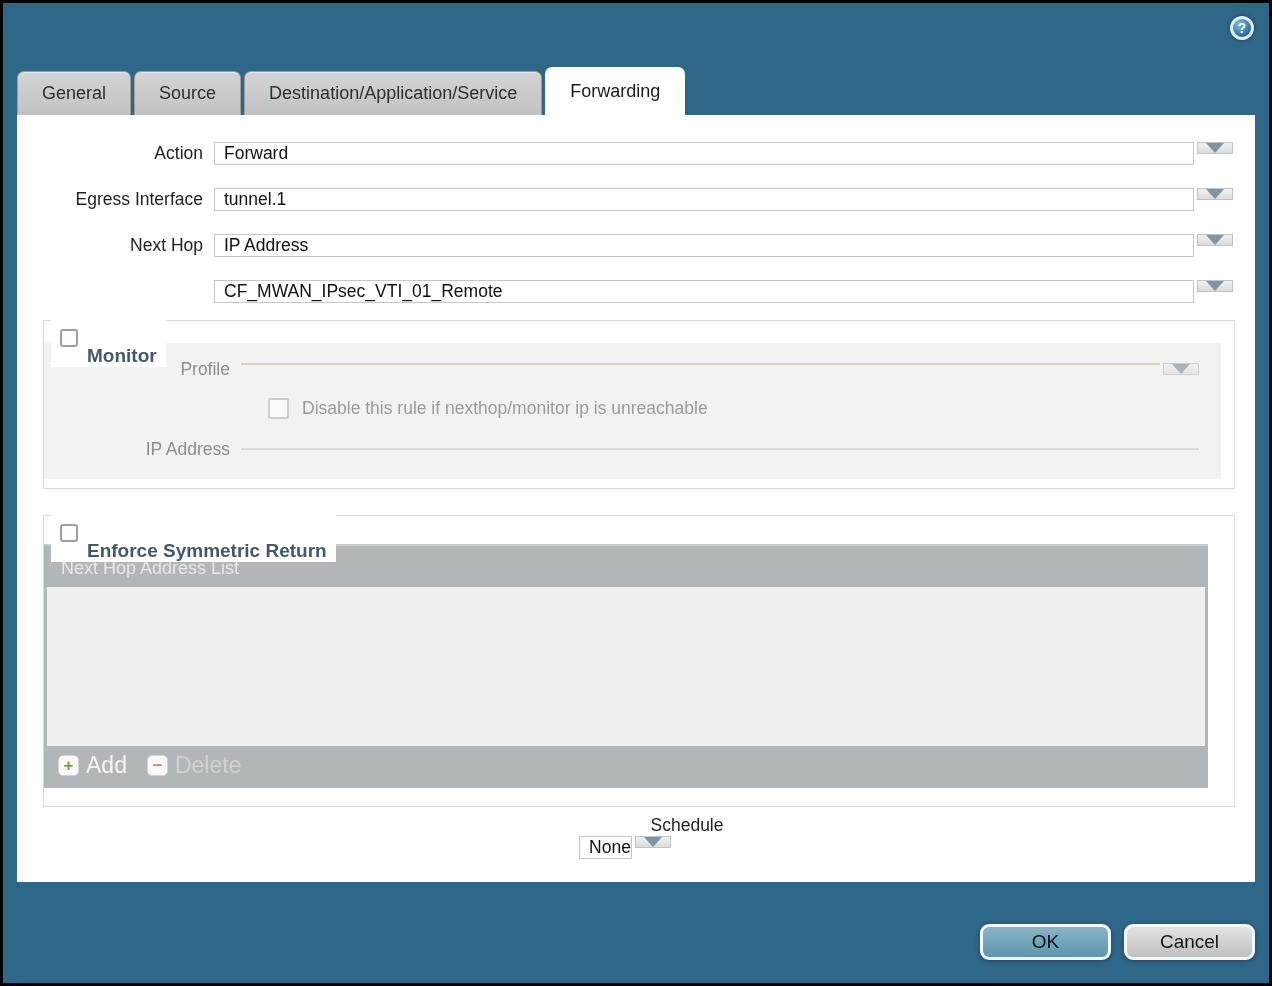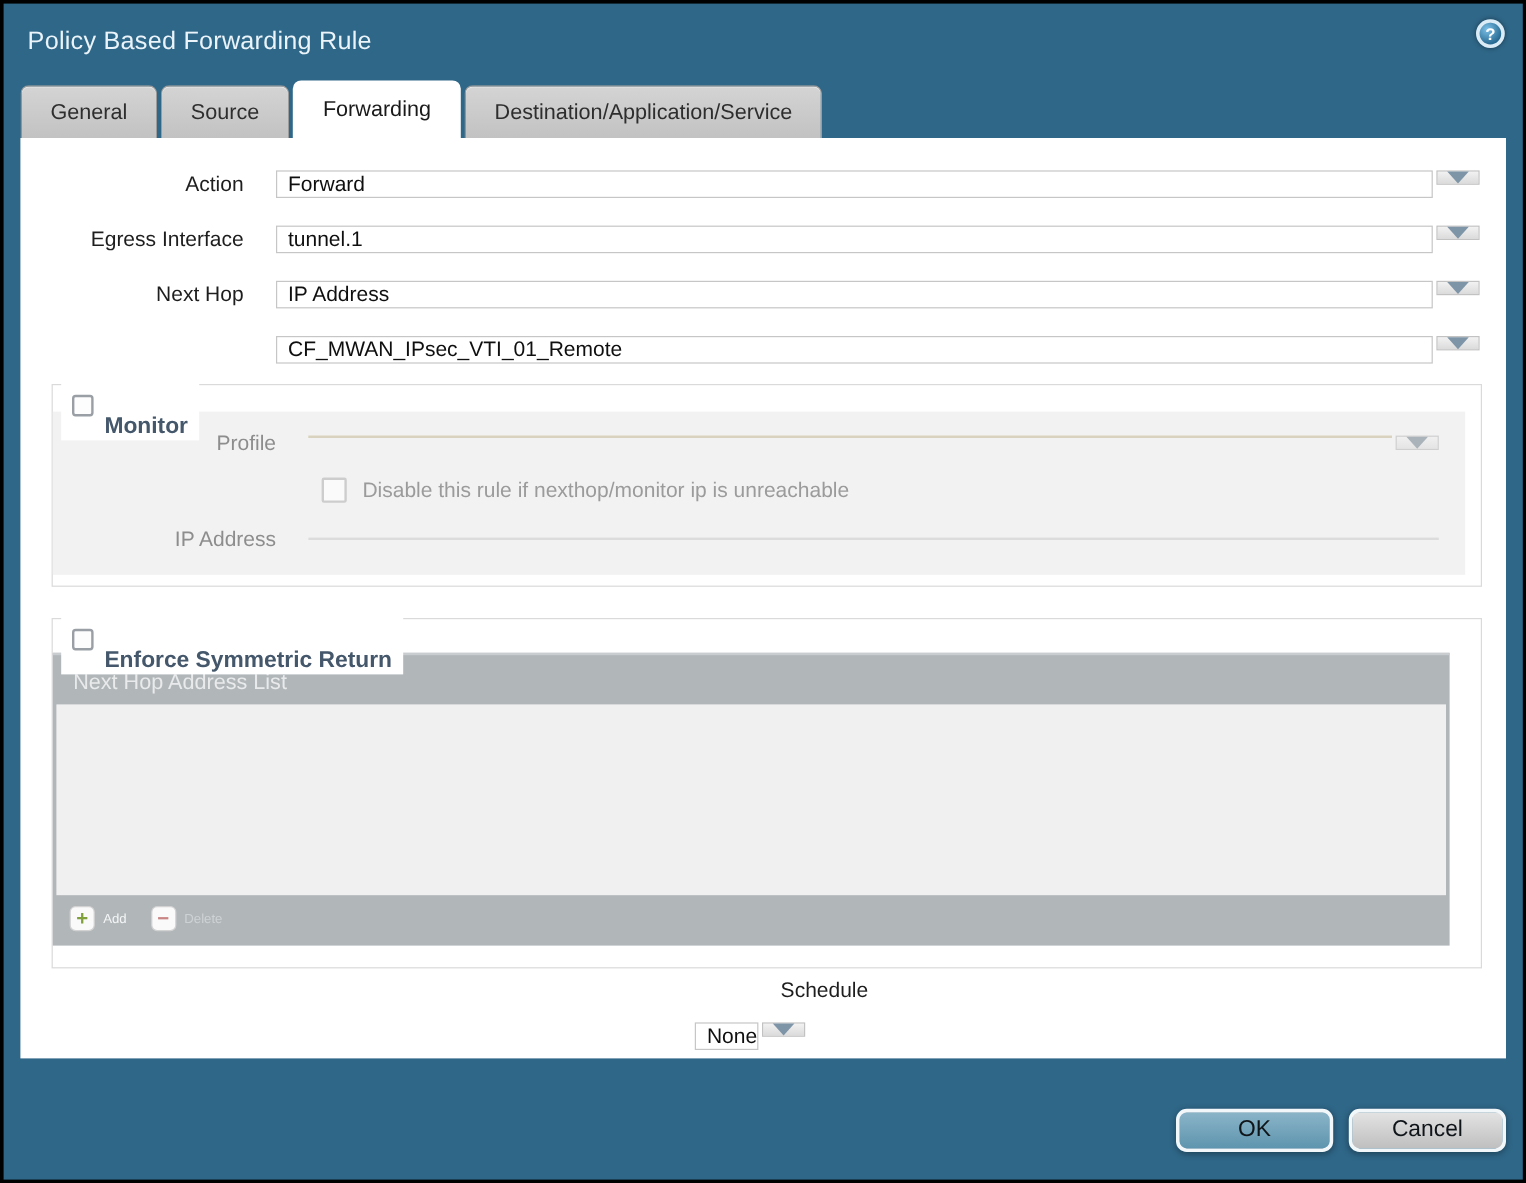--- a/index.html
+++ b/index.html
@@ -32,21 +32,21 @@
     box-shadow:inset 0 1px 0 #e8e8e8;
   }
   .tab.active {
     background:#fff; border:none; height:48px; color:#1a1a1a;
     box-shadow:none; position:relative; z-index:2; padding:0 25px;
   }
 
   
   .content { margin:0 14px; background:#fff; height:767px; padding-top:21px; position:relative; }
 
-  .frow { display:flex; align-items:center; height:34px; margin-bottom:12px;gap:16px; }
+  .frow { display:flex; align-items:center; height:34px; margin-bottom:12px; }
   .flabel { width:197px; flex:none; text-align:right; padding-right:11px; font-size:17.5px; color:#1e1e1e; }
   .fwrap { flex:1; display:flex; align-items:flex-start; margin-right:22px; }
   .fbox {
     flex:1; border:1px solid #c6c6c6; background:#fff; display:flex; align-items:center;
     padding-left:9px; font-size:17.5px; color:#0f0f0f; cursor:pointer;
   }
   .ddbtn {
     width:36px; flex:none; margin-left:3px;
     background:linear-gradient(#f2f2f2,#dbdbdb); border:1px solid #c2c2c2;
     display:flex; align-items:center; justify-content:center; cursor:pointer;
@@ -82,21 +82,21 @@
            color:#e8eaeb; font-size:18px; }
   .tbl-body { background:#f0f0f0; height:159px; }
   .tbl-f { height:39px; display:flex; align-items:center; gap:20px; padding-left:11px; }
   .mini-btn { display:flex; align-items:center; gap:7px; cursor:pointer; }
   .mini-ic {
     width:21px; height:21px; background:#fafafa; border:1px solid #d2d2d2; border-radius:5px;
     display:flex; align-items:center; justify-content:center; font-weight:bold; font-size:17px; line-height:1;
   }
   .plus { color:#7fa03a; }
   .minus { color:#c98484; }
-  .mini-lbl { font-size:11px; }
+  .mini-lbl { font-size:23px; }
   .add-lbl { color:#f4f6f6; }
   .del-lbl { color:#ced2d4; }
   .mini-btn.disabled { cursor:default; }
 
   .sched { margin-top:8px;flex-direction:column; }
 
   
   .footer { position:absolute; right:14px; bottom:23px; display:flex; gap:13px; }
   .btn {
     height:36px; width:131px; border-radius:9px; border:3px solid #f2f7fa;
@@ -105,29 +105,28 @@
   }
   .btn.ok { background:linear-gradient(#8ab4c8,#5e95ae); }
   .btn.cancel { background:linear-gradient(#e3e3e3,#bfbfbf); }
 </style>
 </head>
 <body>
 
 <div class="window">
 
   <div class="titlebar">
-    <span class="title">Policy Based Forwarding Rule</span>
     <div class="help">?</div>
   </div>
 
   <div class="tabs">
     <div class="tab">General</div>
     <div class="tab">Source</div>
+    <div class="tab">Destination/Application/Service</div>
     <div class="tab active">Forwarding</div>
-    <div class="tab">Destination/Application/Service</div>
   </div>
 
   <div class="content">
 
     <div class="frow">
       <div class="flabel">Action</div>
       <div class="fwrap">
         <div class="fbox">Forward</div>
         <div class="ddbtn">
           <div class="arrow"></div>

